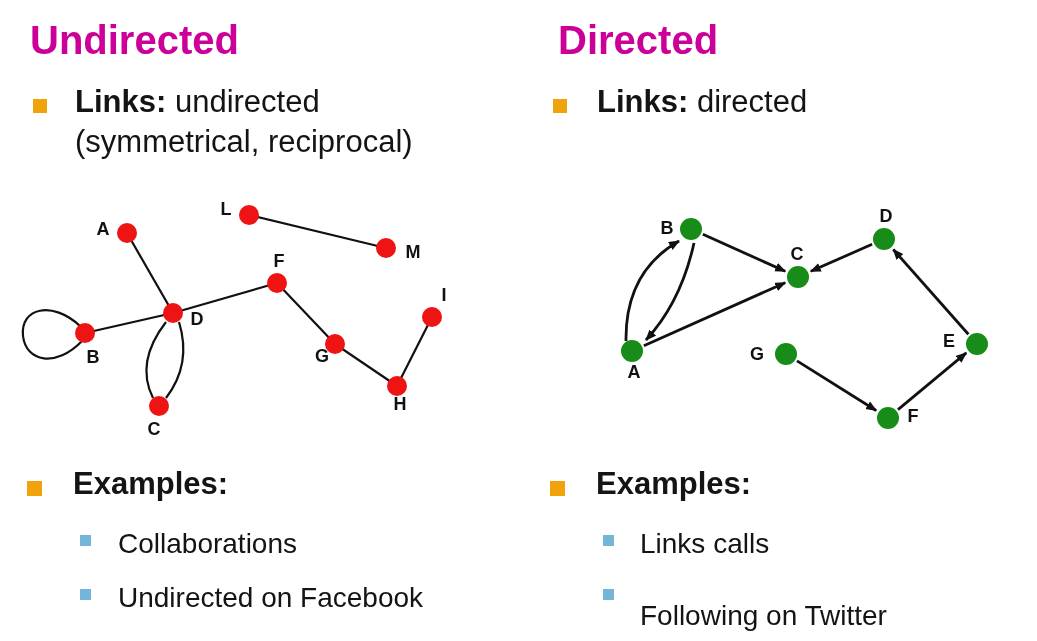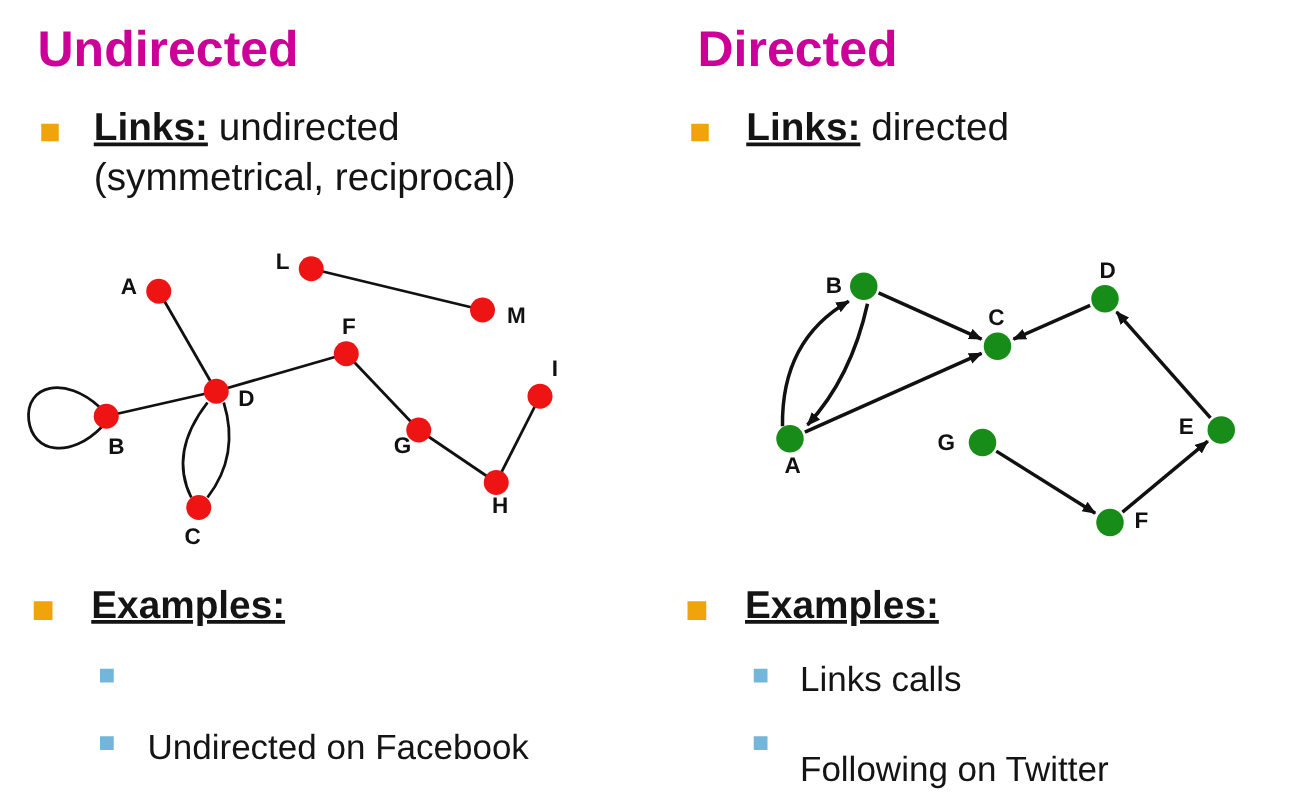--- a/index.html
+++ b/index.html
@@ -15,21 +15,21 @@
     font-size:40px;font-weight:bold;line-height:44px;
     letter-spacing:0px;
   }
   #h1-left{left:30px;top:18px;}
   #h1-right{left:558px;top:18px;}
   .body-line{
     position:absolute;
     font-size:31px;line-height:36px;color:#141414;
     white-space:nowrap;
   }
-  .bold{font-weight:bold;text-decoration:underline;}
+  .bold{font-weight:bold;}
   .bullet-sq{
     position:absolute;width:14px;height:14px;
   }
   .sub-sq{
     position:absolute;width:11px;height:11px;
   }
   .sub-line{
     position:absolute;
     font-size:28px;line-height:34px;color:#141414;
     white-space:nowrap;
@@ -112,20 +112,21 @@
   <div class="h1" id="h1-left" style="color: rgb(204, 0, 153);">Undirected</div>
 
   <div class="bullet-sq" style="left: 33px; top: 99px; background: rgb(240, 163, 10);"></div>
   <div class="body-line" style="left:75px;top:84px;"><span class="bold">Links:</span><span> undirected</span></div>
   <div class="body-line" style="left:75px;top:124px;">(symmetrical, reciprocal)</div>
 
   <div class="bullet-sq" style="left: 27px; top: 481px; width: 15px; height: 15px; background: rgb(240, 163, 10);"></div>
   <div class="body-line bold" style="left:73px;top:466px;">Examples:</div>
 
   <div class="sub-sq" style="left: 80px; top: 535px; background: rgb(116, 182, 217);"></div>
+  <div class="sub-line" style="left:118px;top:527px;">Collaborations</div>
 
   <div class="sub-sq" style="left: 80px; top: 589px; background: rgb(116, 182, 217);"></div>
   <div class="sub-line" style="left:118px;top:581px;">Undirected on Facebook</div>
 
   <div class="h1" id="h1-right" style="color: rgb(204, 0, 153);">Directed</div>
 
   <div class="bullet-sq" style="left: 553px; top: 99px; background: rgb(240, 163, 10);"></div>
   <div class="body-line" style="left:597px;top:84px;"><span class="bold">Links:</span><span> directed</span></div>
 
   <div class="bullet-sq" style="left: 550px; top: 481px; width: 15px; height: 15px; background: rgb(240, 163, 10);"></div>

